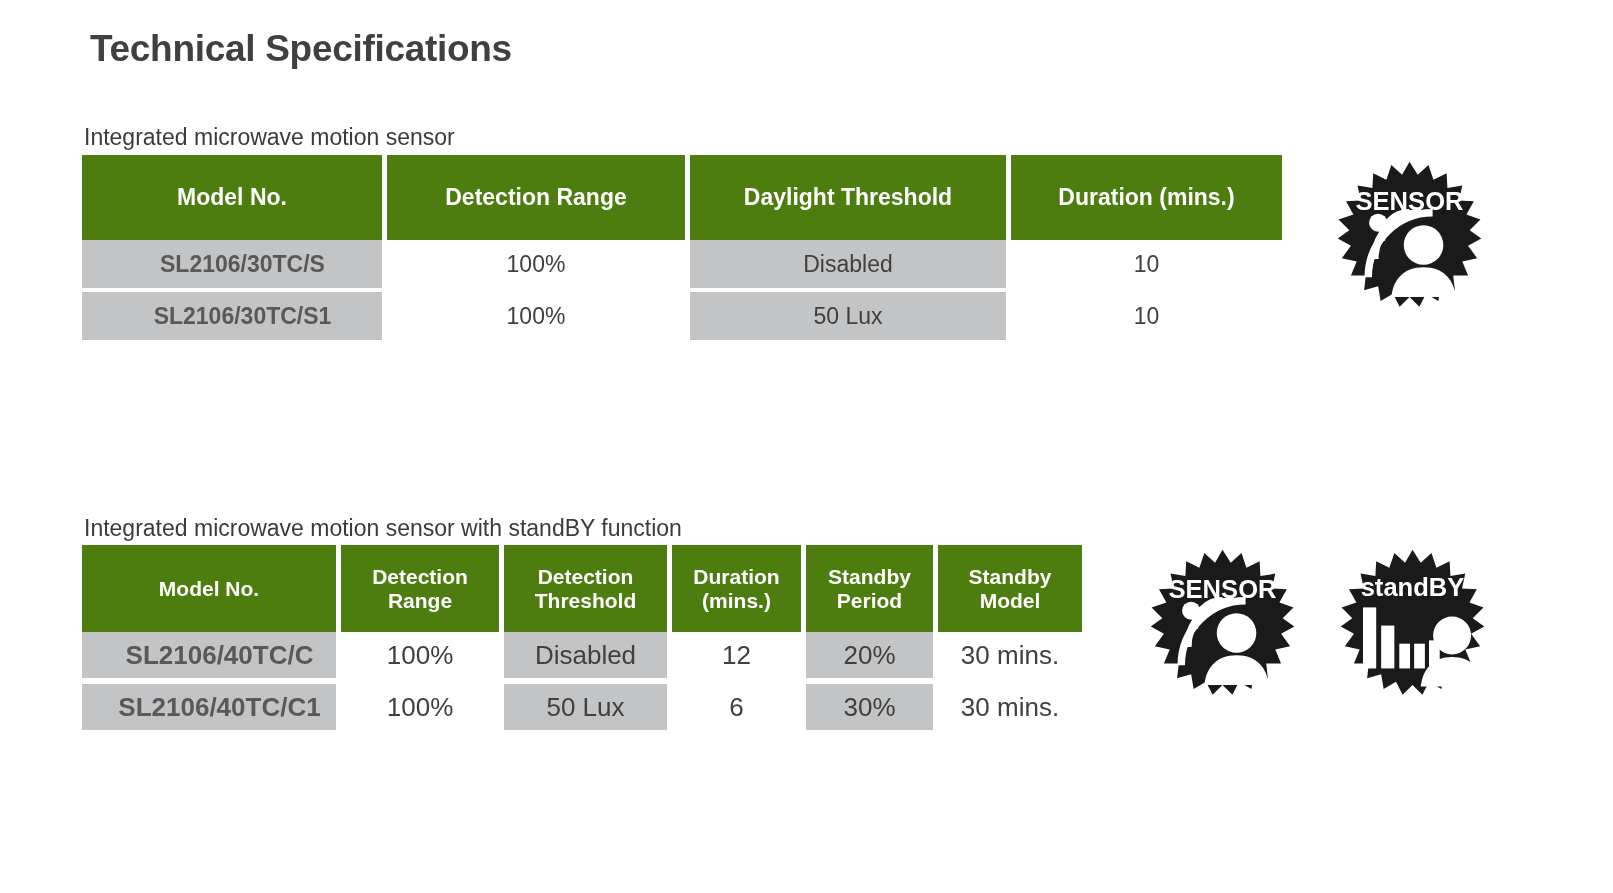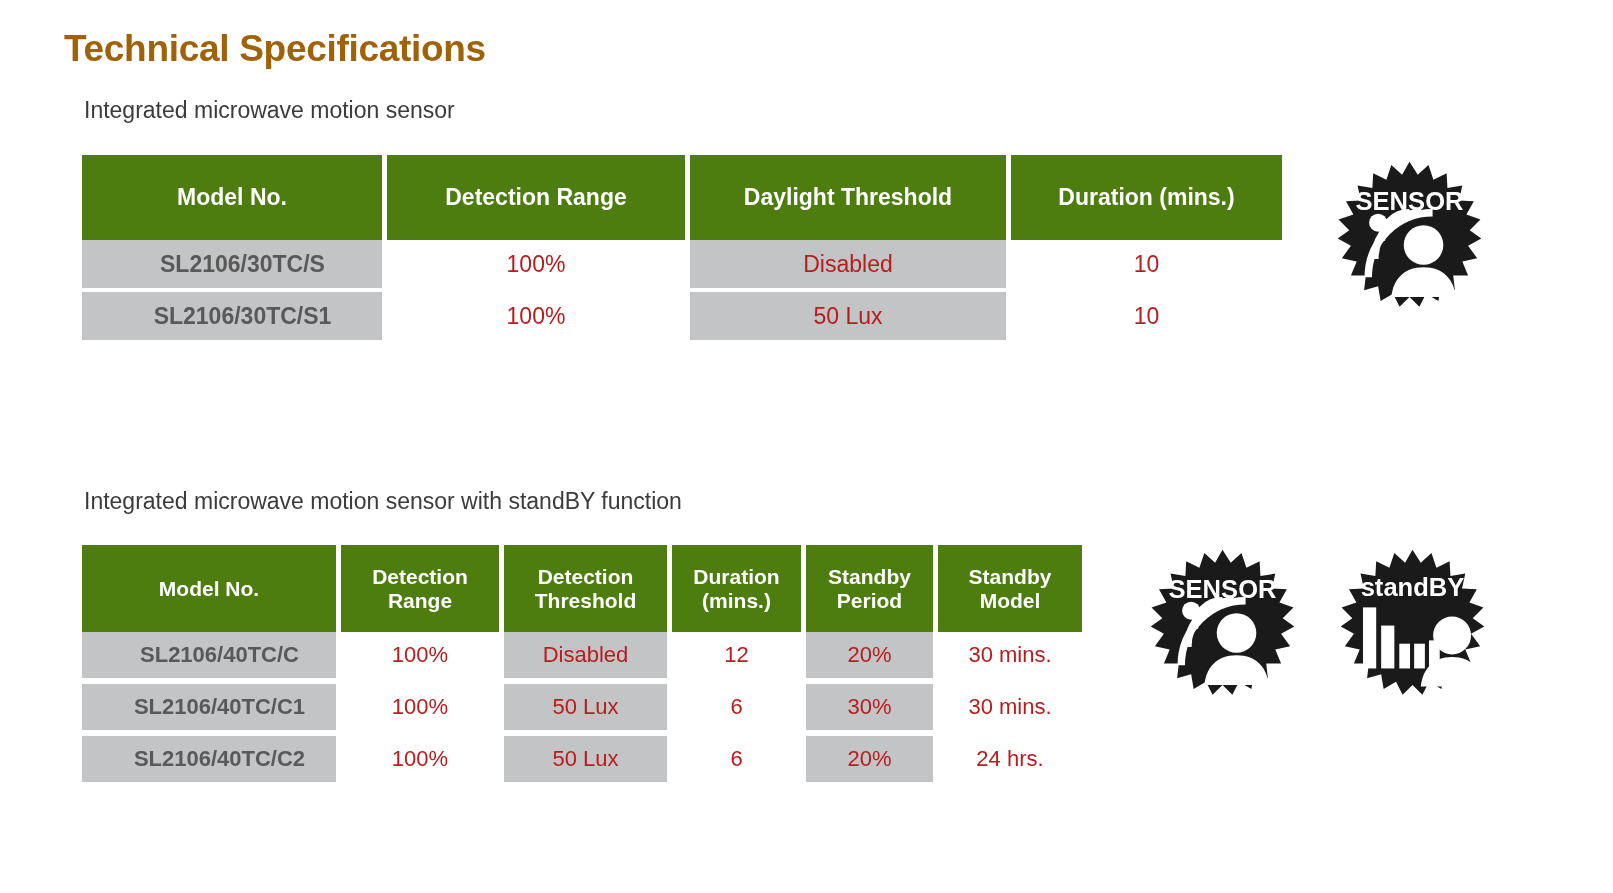--- a/index.html
+++ b/index.html
@@ -10,34 +10,35 @@
   body {
     width: 1613px;
     height: 893px;
     font-family: "Liberation Sans", sans-serif;
     position: relative;
     overflow: hidden;
   }
 
   .page-title {
     position: absolute;
-    left: 64px;
+    left: 90px;
     top: 28px;
     font-size: 37px;
     font-weight: bold;
-    color: #a16207;
+    color: #404040;
     letter-spacing: -0.3px;
   }
 
   .section-subtitle {
     position: absolute;
     left: 84px;
     font-size: 23px;
     color: #3b3b3b;
     font-weight: 400;
+    margin-top: 27px;
   }
   #subtitle-1 { top: 97px; }
   #subtitle-2 { top: 488px; }
 
   
   .spec-table {
     position: absolute;
     border-collapse: separate;
     border-spacing: 0;
   }
@@ -48,21 +49,21 @@
     text-align: center;
   }
   .hcell {
     background: #4d7c0f;
     color: #ffffff;
     font-weight: bold;
     line-height: 1.12;
   }
   .hcell.spacer { background: transparent; }
   .dcell {
-    color: #b91c1c;
+    color: #404040;
     font-weight: 400;
   }
   .dcell.gray { background: #c3c4c6; }
   .dcell.white { background: #ffffff; }
   .dcell.model {
     font-weight: bold;
     color: #595959;
     padding-left: 21px;
   }
   .gutter { background: transparent; }
@@ -70,21 +71,21 @@
 
   
   #table-1 { left: 82px; top: 155px; }
   #table-1 .hcell { font-size: 23px; height: 85px; }
   #table-1 .dcell { font-size: 23px; height: 48px; }
   #table-1 .rowgap td { height: 4px; }
 
   
   #table-2 { left: 82px; top: 545px; }
   #table-2 .hcell { font-size: 21px; height: 87px; }
-  #table-2 .dcell { font-size: 22px; height: 46px; }
+  #table-2 .dcell { font-size: 26px; height: 46px; }
   #table-2 .rowgap td { height: 6px; }
 
   
   .badge {
     position: absolute;
     width: 165px;
     height: 165px;
   }
   #badge-sensor-1 { left: 1327px; top: 160px; }
   #badge-sensor-2 { left: 1140px; top: 548px; }
@@ -252,33 +253,20 @@
         <td></td>
         <td></td>
         <td></td>
         <td></td>
         <td></td>
         <td></td>
         <td></td>
         <td></td>
         <td></td>
         <td></td>
-    </tr>
-    <tr>
-      <td class="dcell gray model">SL2106/40TC/C2</td>
-      <td class="gutter"></td>
-      <td class="dcell white">100%</td>
-      <td class="gutter"></td>
-      <td class="dcell gray">50 Lux</td>
-      <td class="gutter"></td>
-      <td class="dcell white">6</td>
-      <td class="gutter"></td>
-      <td class="dcell gray">20%</td>
-      <td class="gutter"></td>
-      <td class="dcell white">24 hrs.</td>
     </tr>
   </tbody>
 </table>
 
 <div class="badge" id="badge-sensor-1">
   <svg viewBox="0 0 200 200" xmlns="http://www.w3.org/2000/svg">
     <polygon fill="#1a1a1a" points="100,2 110,18 123,6 129,24 145,16 146,34 164,31 160,49 178,50 169,66 186,72 173,85 187,95 171,104 182,119 164,123 171,140 153,140 155,158 138,153 135,171 120,162 112,178 100,166 88,178 80,162 65,171 62,153 45,158 47,140 29,140 36,123 18,119 29,104 13,95 27,85 14,72 32,66 23,50 41,49 37,31 55,34 56,16 72,24 78,6 91,18"></polygon>
     <g fill="none" stroke="#ffffff" stroke-width="9">
       <path d="M 66 98 A 34 34 0 0 1 100 64"></path>
       <path d="M 58 120 A 56 56 0 0 1 114 64"></path>

